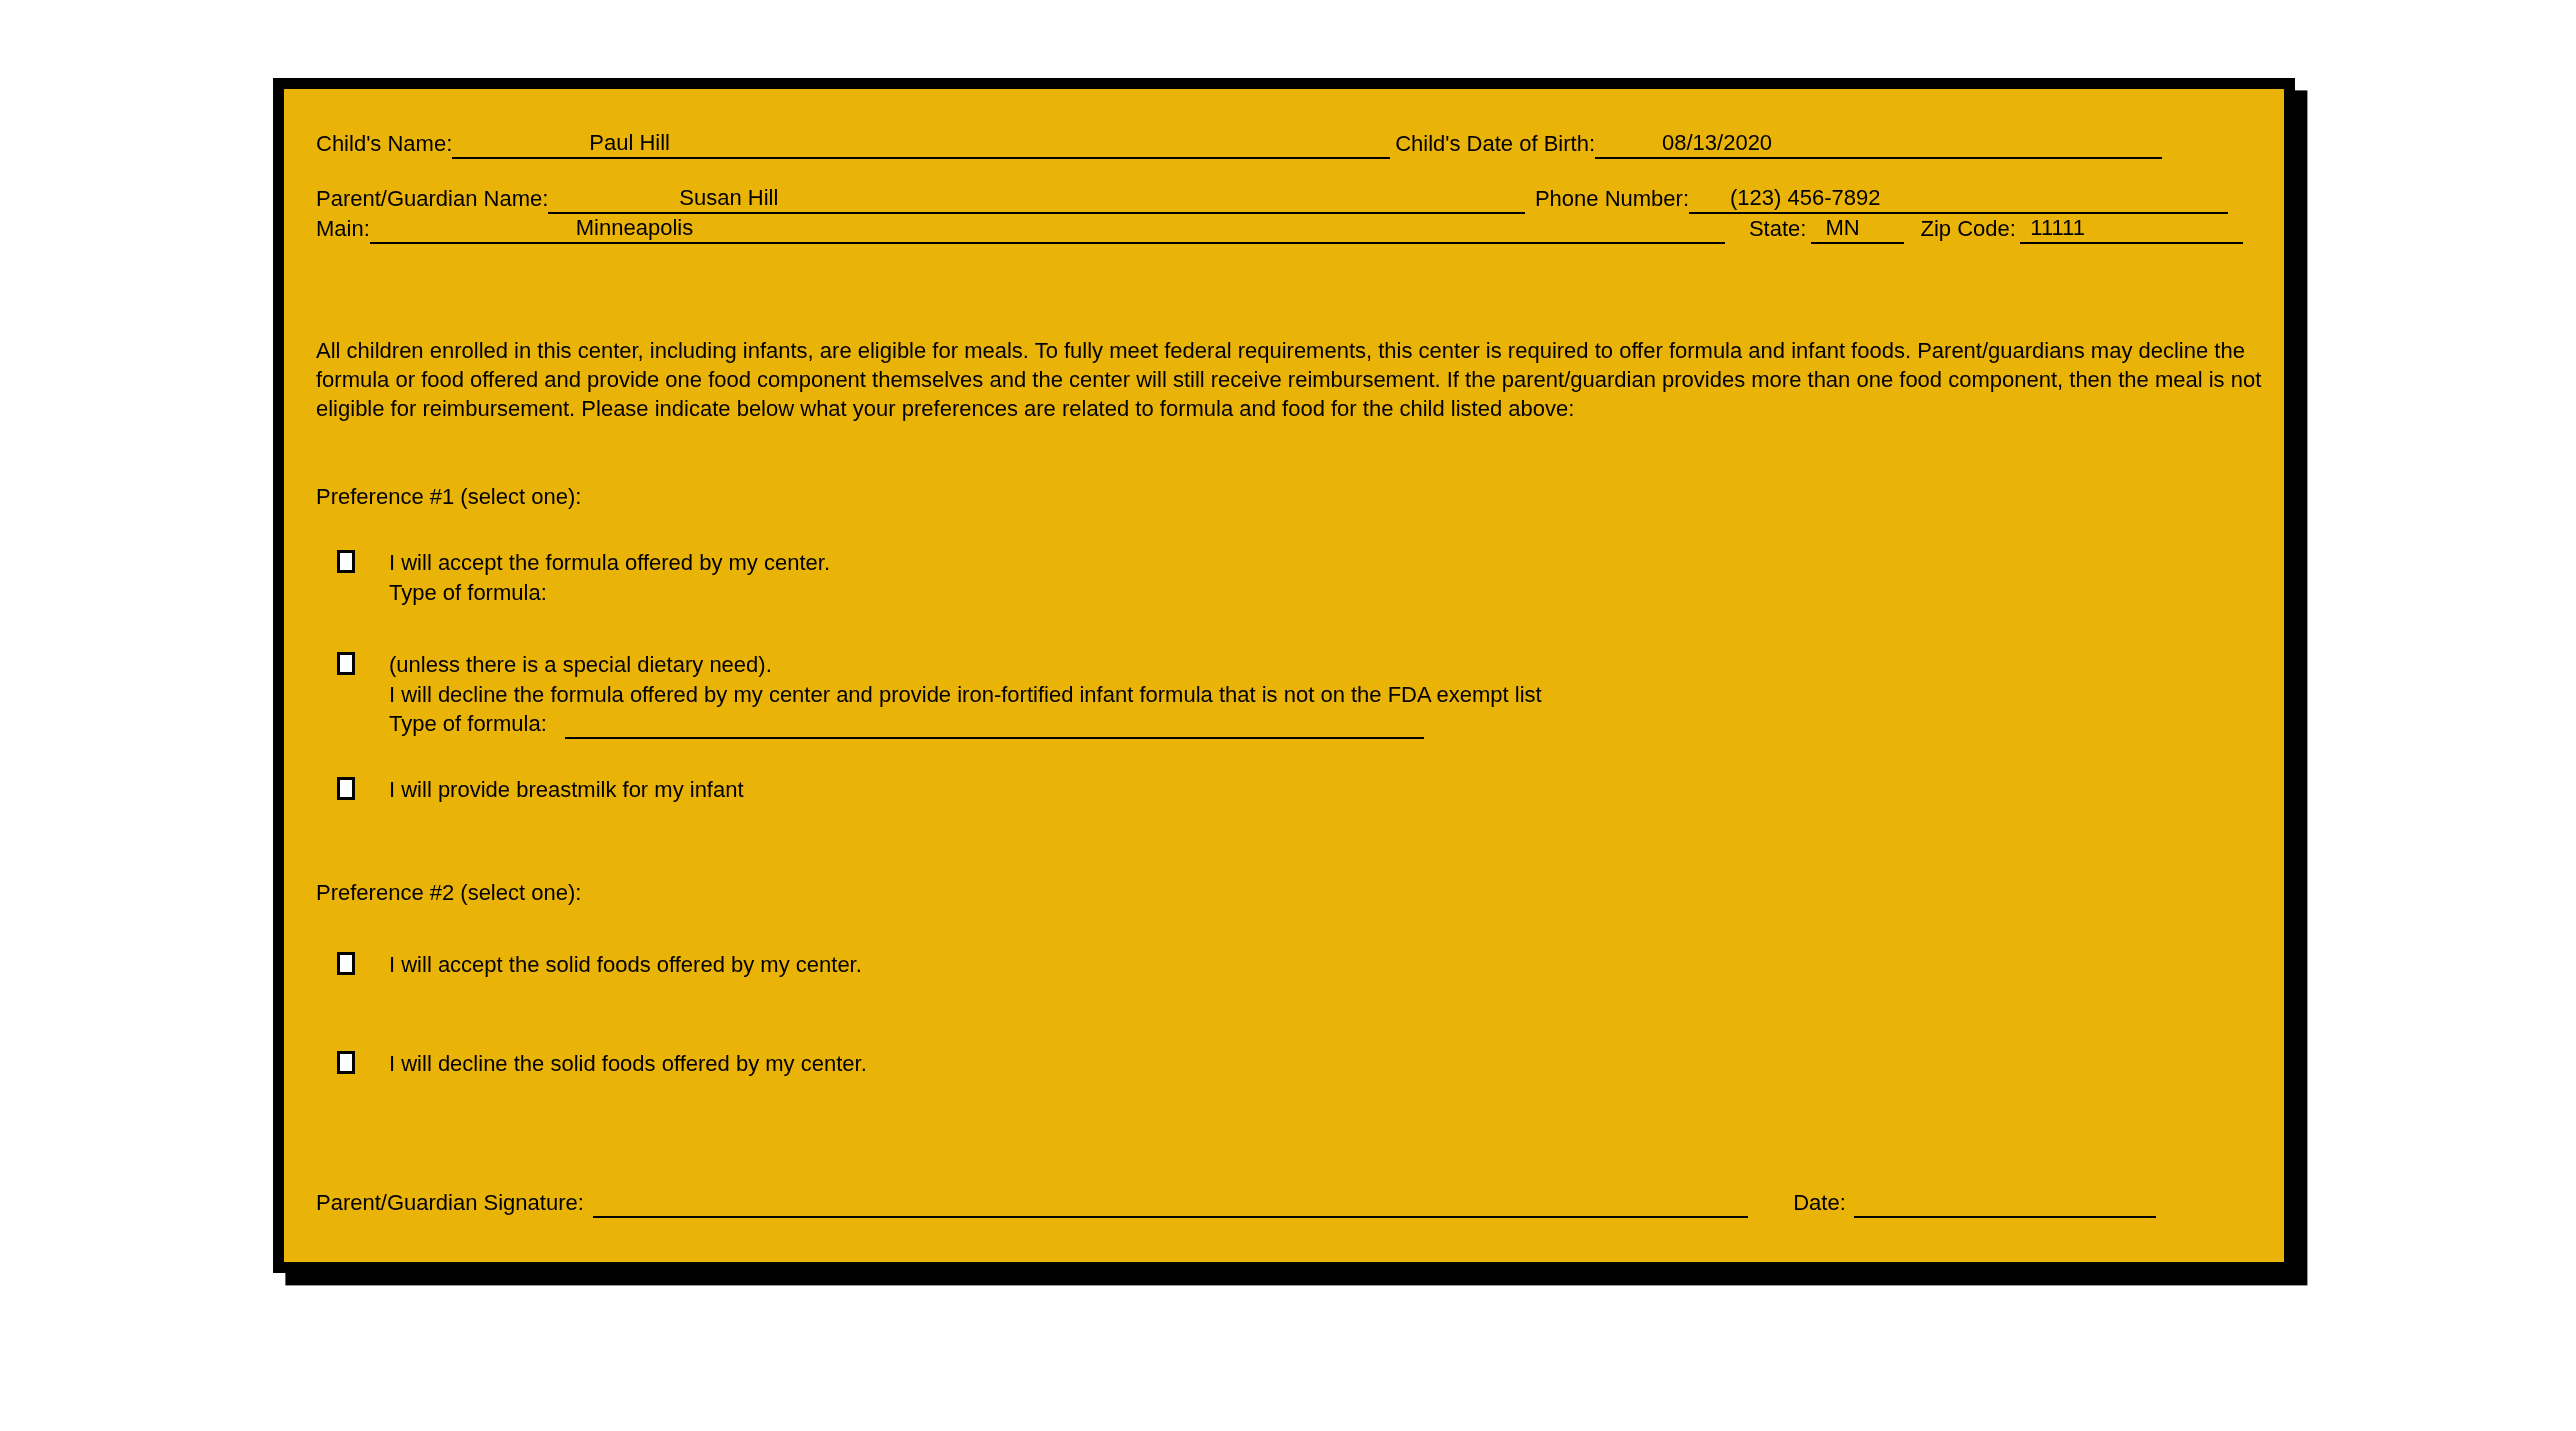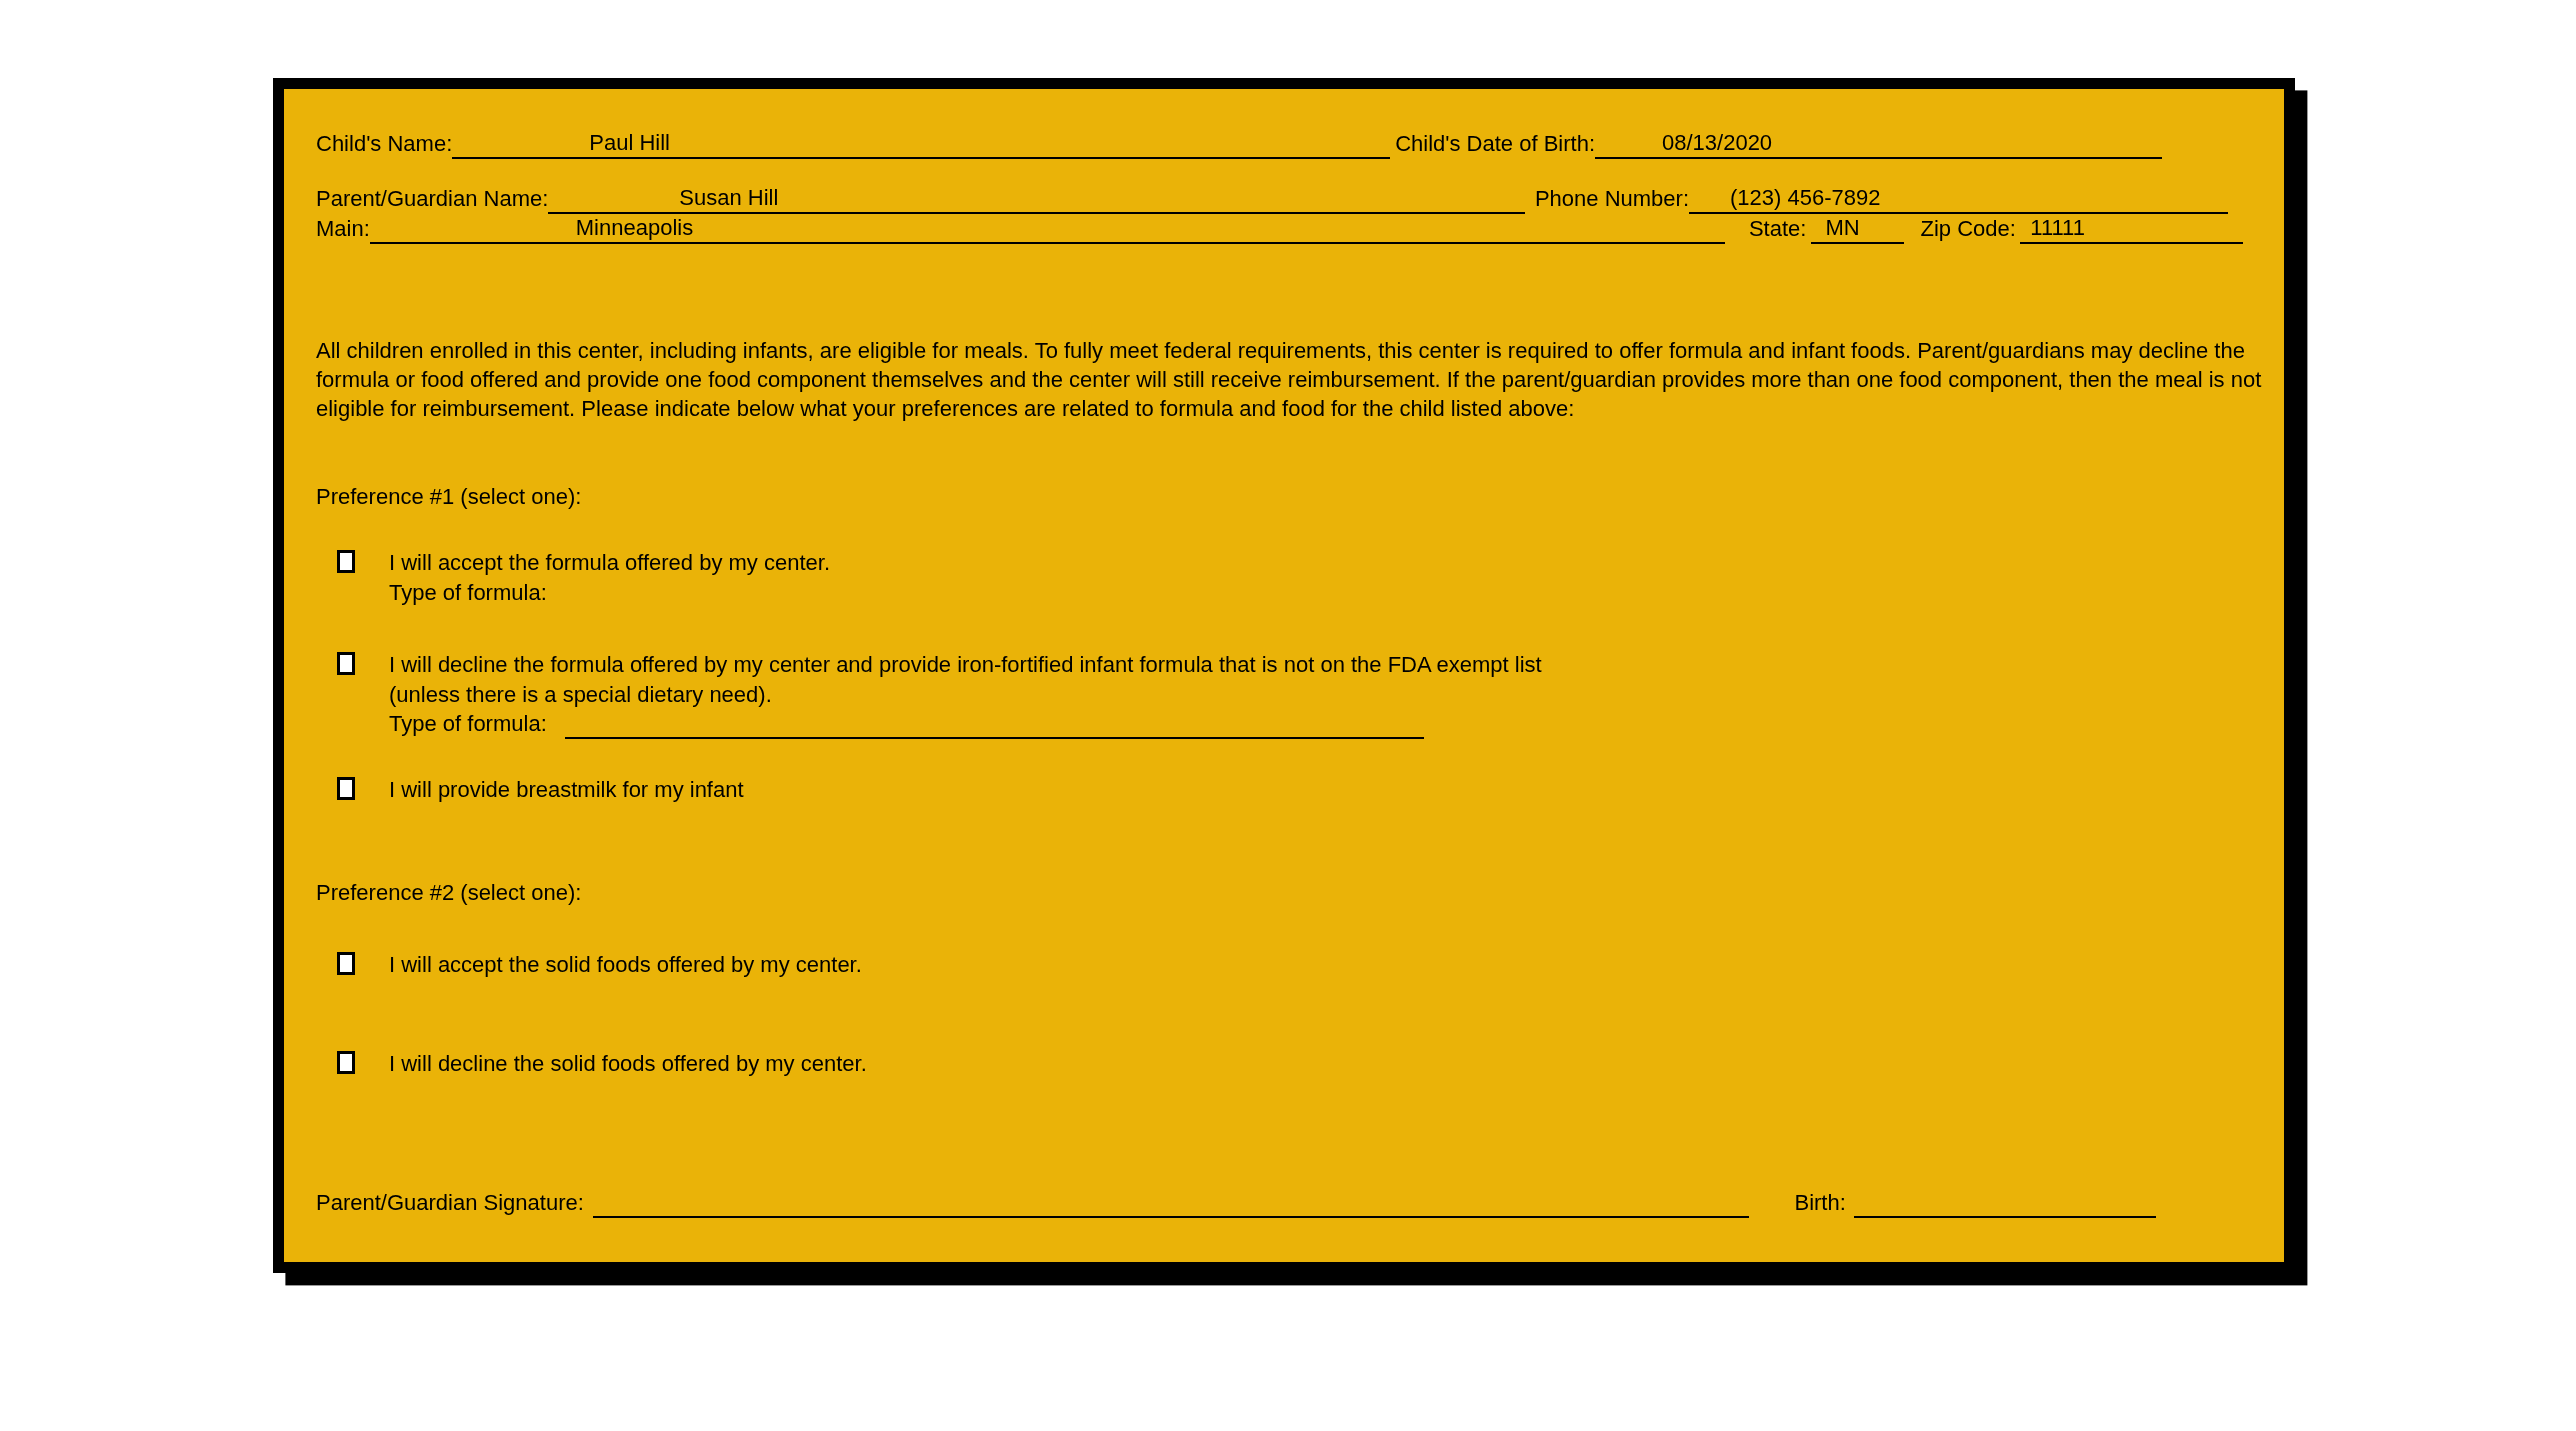--- a/index.html
+++ b/index.html
@@ -121,22 +121,22 @@
       <span class="cb"></span>
       <div class="opt-text">
         <div>I will accept the formula offered by my center.</div>
         <div>Type of formula:</div>
       </div>
     </div>
 
     <div class="opt o2">
       <span class="cb"></span>
       <div class="opt-text">
+        <div>(unless there is a special dietary need).</div>
         <div>I will decline the formula offered by my center and provide iron-fortified infant formula that is not on the FDA exempt list</div>
-        <div>(unless there is a special dietary need).</div>
         <div class="tof-row">
           <span>Type of formula:</span>
           <span class="tof-fill"></span>
         </div>
       </div>
     </div>
 
     <div class="opt o3">
       <span class="cb"></span>
       <div class="opt-text">
@@ -156,19 +156,19 @@
     <div class="opt o5">
       <span class="cb"></span>
       <div class="opt-text">
         <div>I will decline the solid foods offered by my center.</div>
       </div>
     </div>
 
     <div class="sigrow">
       <span class="lbl">Parent/Guardian Signature:</span>
       <span class="fill grow sig-fill"></span>
-      <span class="lbl date-lbl">Birth:</span>
+      <span class="lbl date-lbl">Date:</span>
       <span class="fill date-fill"></span>
     </div>
 
   </div>
 </div>
 
 
 </body></html>

